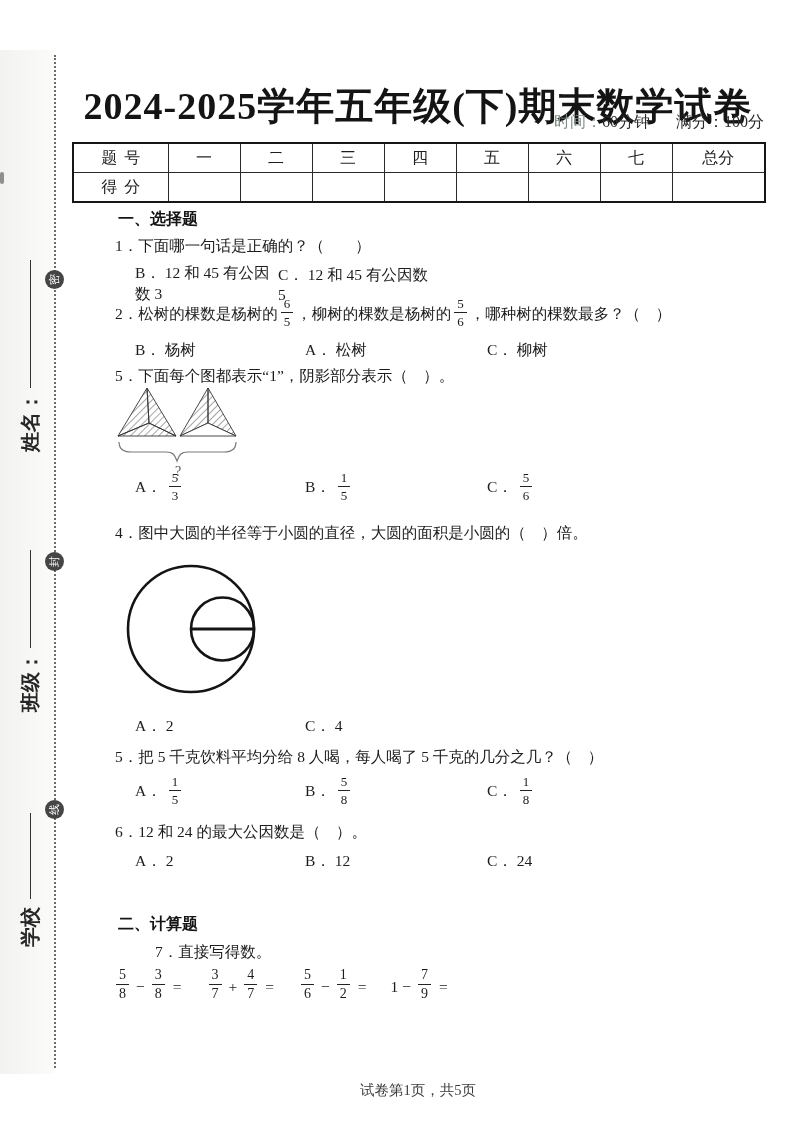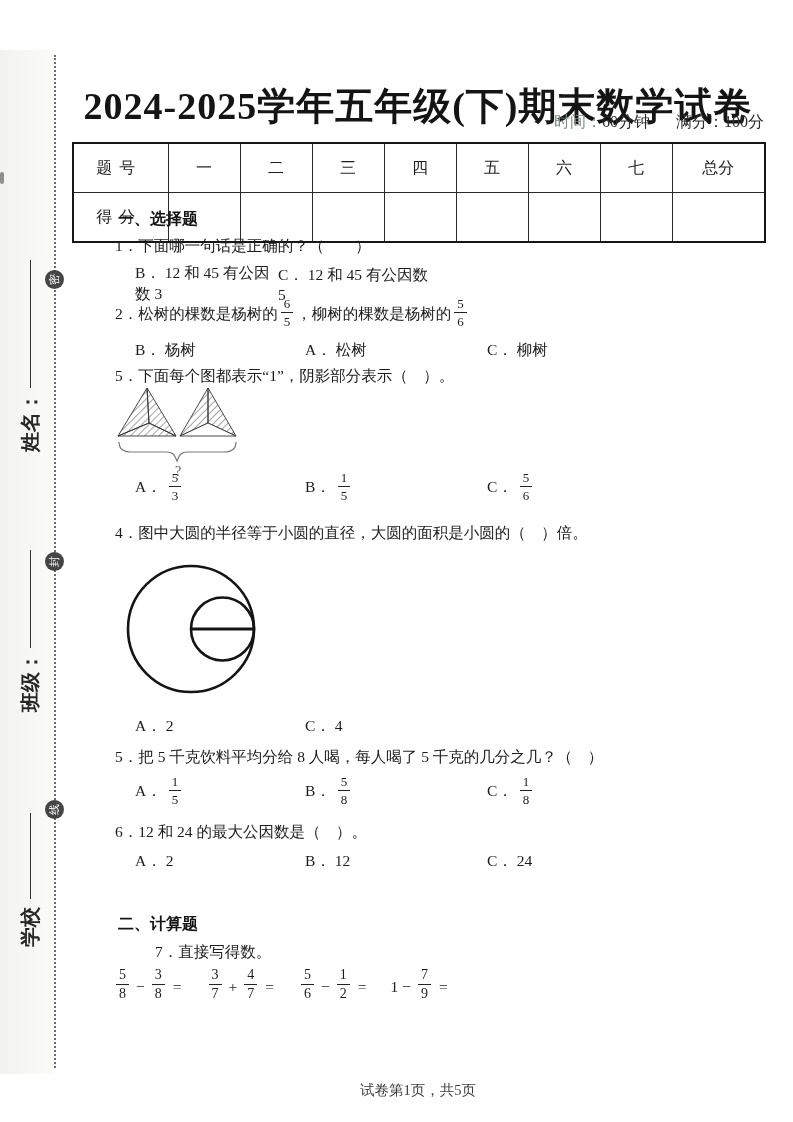--- a/index.html
+++ b/index.html
@@ -31,21 +31,21 @@
   .vlabel.school .blank{width:86px;margin-left:8px;}
   
   .title{position:absolute;left:72px;top:56px;width:692px;text-align:center;
     font-size:38px;font-weight:700;letter-spacing:1px;color:#141414;}
   .meta{position:absolute;left:72px;top:112px;width:692px;text-align:right;font-size:16px;color:#2b2b2b;}
   .meta .dim{color:#7f8d85;}
   .meta .gap{display:inline-block;width:26px;}
   
   table.score{position:absolute;left:72px;top:142px;width:692px;border-collapse:collapse;
     table-layout:fixed;font-size:16px;color:#1d1d1d;border:2.5px solid #161616;}
-  table.score td{border:1.2px solid #2a2a2a;height:28px;text-align:center;padding:10px;margin-left:24px;}
+  table.score td{border:1.2px solid #2a2a2a;height:28px;text-align:center;padding:0;margin-left:24px;}
   table.score td.lab{letter-spacing:7px;padding-left:7px;}
   
   .sec-head{position:absolute;left:118px;font-size:16px;font-weight:700;color:#141414;}
   .qtext{position:absolute;left:115px;font-size:15.5px;color:#1c1c1c;white-space:nowrap;}
   .opts{position:absolute;left:135px;display:grid;grid-template-columns:170px 182px 1fr;
     font-size:15.5px;color:#1c1c1c;align-items:center;}
   .opts.q1{grid-template-columns:143px 159px 1fr;}
   .olabel{margin-right:4px;}
   
   .frac{display:inline-flex;flex-direction:column;align-items:center;line-height:1;
@@ -150,20 +150,21 @@
       <span>松树的棵数是杨树的</span>
       <span class="frac">
         <span class="fn">6</span>
         <span class="fd">5</span>
       </span>
       <span>，柳树的棵数是杨树的</span>
       <span class="frac">
         <span class="fn">5</span>
         <span class="fd">6</span>
       </span>
+      <span>，哪种树的棵数最多？（　）</span>
   </div>
   <div class="opts" style="top:340px;">
     <span class="opt"><span class="olabel">B．</span><span>杨树</span></span>
     <span class="opt"><span class="olabel">A．</span><span>松树</span></span>
     <span class="opt"><span class="olabel">C．</span><span>柳树</span></span>
   </div>
 
   <div class="qtext" style="top:366px;">5．下面每个图都表示“1”，阴影部分表示（　）。</div>
   <svg class="figure" style="left:116px;top:386px;" width="128" height="92" viewBox="0 0 128 92">
     <defs>

